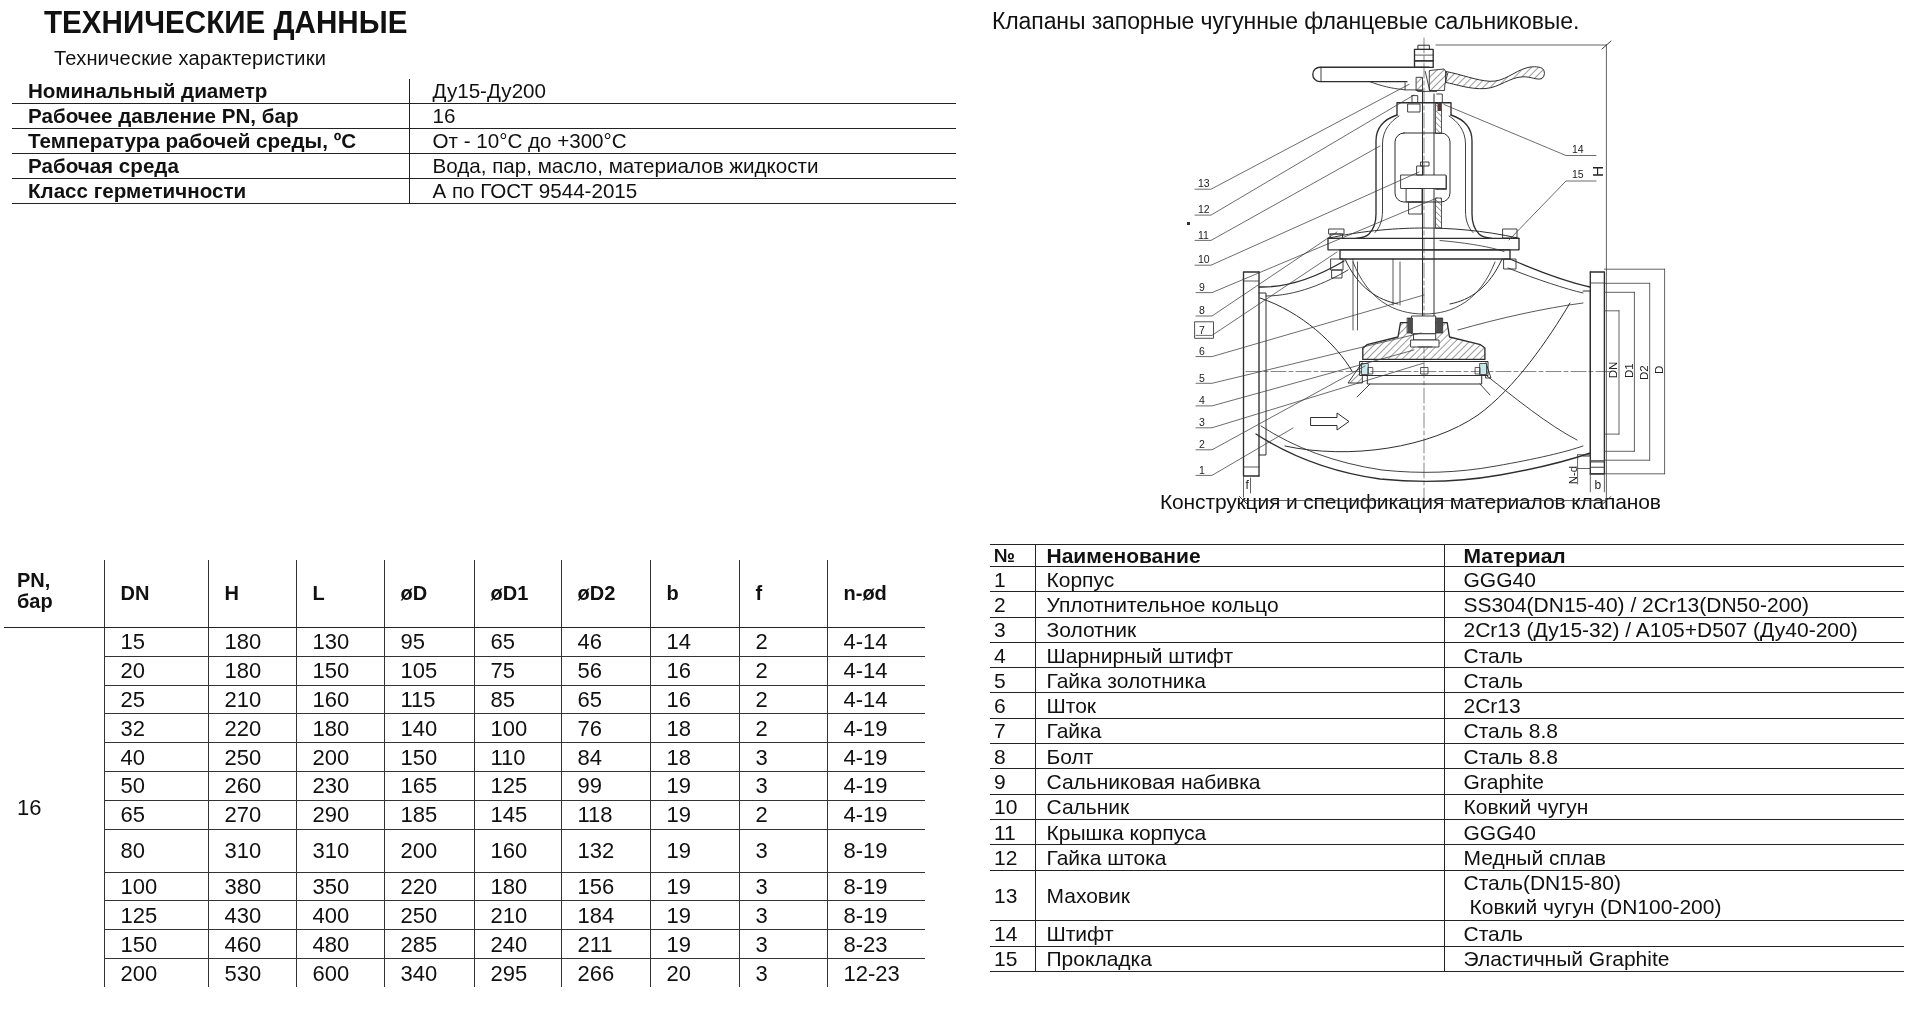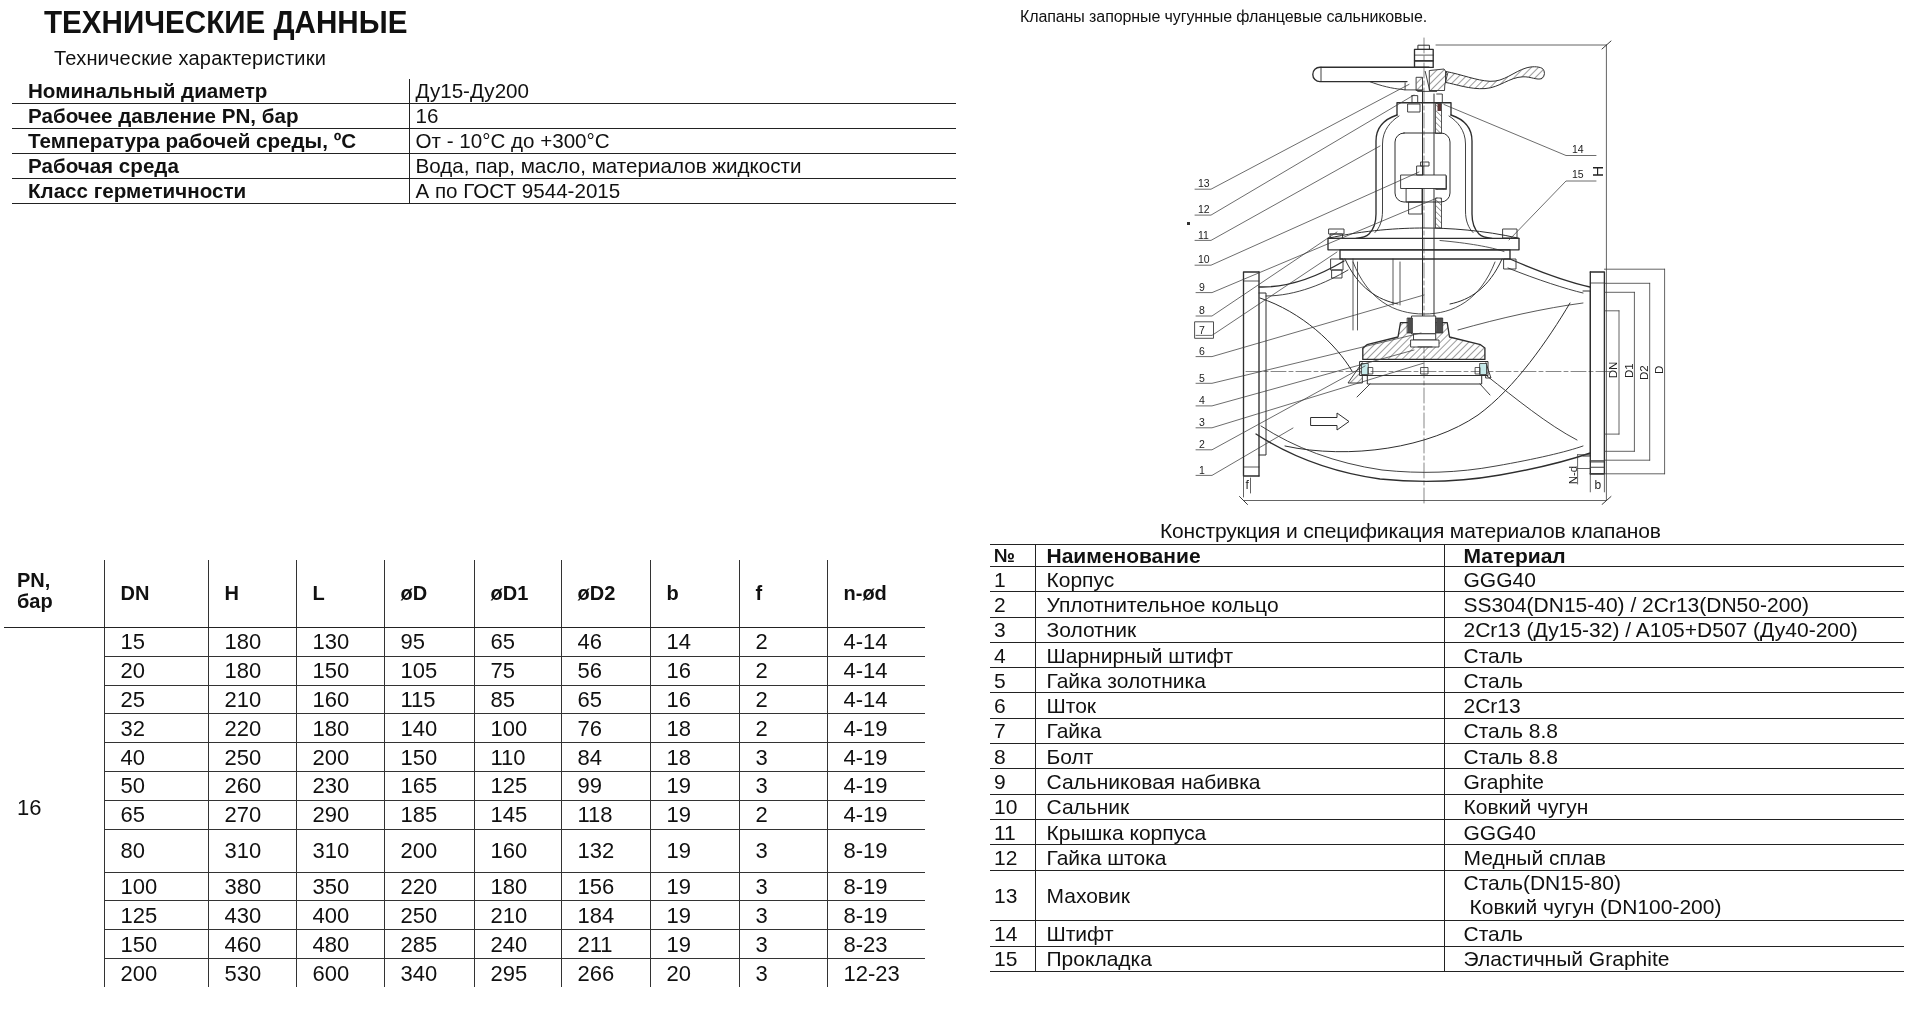--- a/index.html
+++ b/index.html
@@ -1,27 +1,27 @@
 <!DOCTYPE html>
 <html><head>
 <meta charset="utf-8">
 <style>
 * { margin:0; padding:0; box-sizing:border-box; }
 html,body { width:1914px; height:1014px; background:#fff; font-family:"Liberation Sans", sans-serif; color:#111; overflow:hidden; }
 .abs { position:absolute; }
 #title { left:44px; top:3.5px; font-size:32px; font-weight:bold; transform:scaleX(0.925); transform-origin:left top; white-space:nowrap; }
 #subtitle { left:54px; top:47px; font-size:20px; letter-spacing:0.2px; white-space:nowrap; }
-#cap-right { left:1020px; top:8px; font-size:16px; letter-spacing:-0.1px; white-space:nowrap;text-align:right; }
-#cap-bottom { left:1160px; top:519px; font-size:21px; letter-spacing:-0.15px; white-space:nowrap; }
+#cap-right { left:992px; top:8px; font-size:23px; letter-spacing:-0.1px; white-space:nowrap;text-align:right; }
+#cap-bottom { left:1160px; top:490px; font-size:21px; letter-spacing:-0.15px; white-space:nowrap; }
 
 
 #t1 { left:12px; top:79px; border-collapse:collapse; table-layout:fixed; width:944px; }
 #t1 td { font-size:20.6px; vertical-align:middle; padding:0; line-height:1; }
 #t1 td.l { font-weight:bold; padding-left:16px; border-right:1.5px solid #222; }
-#t1 td.r { padding-left:6px; }
+#t1 td.r { padding-left:23px; }
 #t1 tr td { border-bottom:1.5px solid #222; }
 #t1 tr.last td { border-bottom:none; }
 
 
 #t2 { left:4px; top:560px; border-collapse:collapse; table-layout:fixed; width:921px; }
 #t2 td, #t2 th { padding:0 0 0 16px; text-align:left; vertical-align:middle; line-height:1.05; }
 #t2 th { font-size:20px; font-weight:bold; border-bottom:1.5px solid #222; }
 #t2 td { font-size:22px; }
 #t2 .vr { border-right:1.2px solid #333; }
 #t2 td.sep { border-bottom:1.2px solid #333; }

